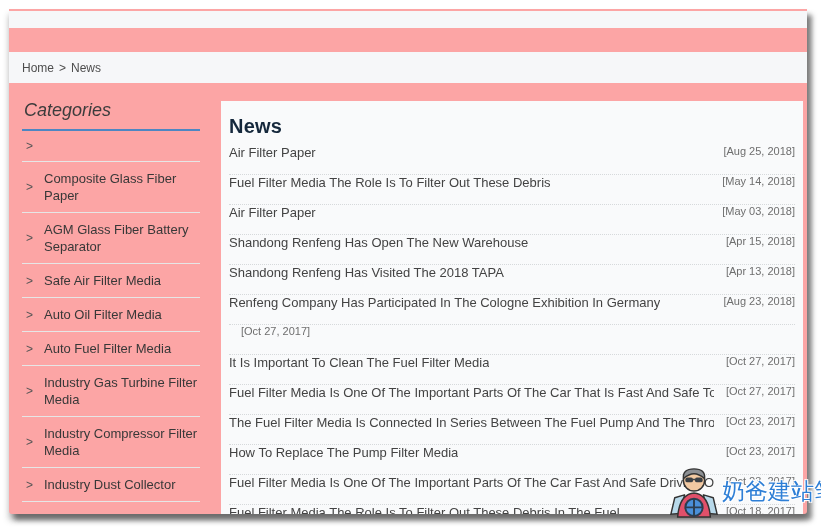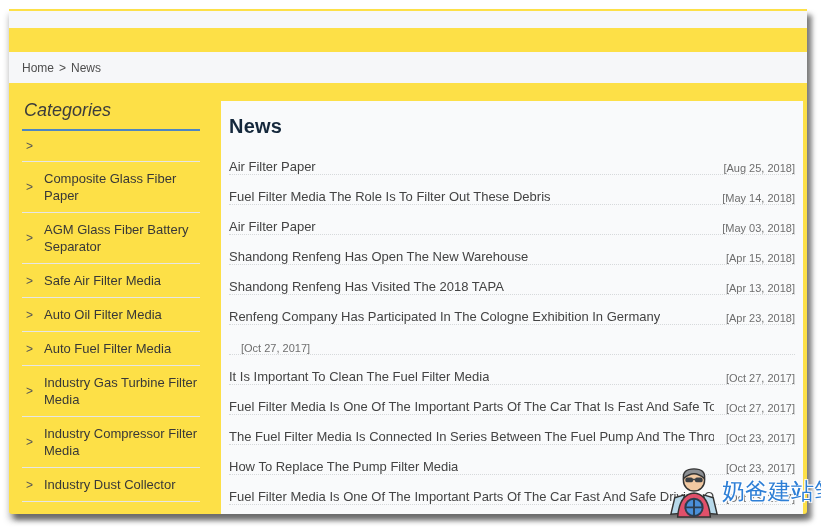--- a/index.html
+++ b/index.html
@@ -8,21 +8,21 @@
     width: 821px; height: 528px;
     font-family: "Liberation Sans", sans-serif;
     position: relative; overflow: hidden;
   }
   .stage { position: absolute; inset: 0; }
 
   
   .window {
     position: absolute; left: 9px; top: 9px;
     width: 798px; height: 505px;
-    background: #fde047;
+    background: #fca5a5;
     border-radius: 0 0 3px 3px;
     box-shadow: 5px 6px 5px rgba(45,45,45,0.55), 0 6px 6px rgba(45,45,45,0.35);
     overflow: hidden;
   }
 
   .strip-top {
     position: absolute; left: 0; top: 2px; width: 100%; height: 17px;
     background: #f6f7f9;
   }
   .breadcrumb-bar {
@@ -64,21 +64,21 @@
     padding: 8px 8px 0 8px;
   }
   .news-panel h1 {
     font-size: 20px; font-weight: 700; color: #15283c;
     line-height: 26px; margin: 4px 0 6px 0;
     letter-spacing: 0.2px;
   }
   .news-list { list-style: none; }
   .news-row {
     height: 30px;
-    display: flex; align-items: flex-end; justify-content: space-between;
+    display: flex; align-items: flex-start; justify-content: space-between;
     border-bottom: 1px dotted #d6d9db;
   }
   .news-title {
     font-size: 13px; color: #434343; text-decoration: none; cursor: pointer;
     white-space: nowrap; overflow: hidden;
   }
   .news-date {
     font-size: 11px; color: #6e6e6e; white-space: nowrap; padding-left: 12px;
   }
 
@@ -182,21 +182,21 @@
     <span class="news-date">[Apr 15, 2018]</span>
   </li>
 
   <li class="news-row">
     <a class="news-title">Shandong Renfeng Has Visited The 2018 TAPA</a>
     <span class="news-date">[Apr 13, 2018]</span>
   </li>
 
   <li class="news-row">
     <a class="news-title">Renfeng Company Has Participated In The Cologne Exhibition In Germany</a>
-    <span class="news-date">[Apr 23, 2018]</span>
+    <span class="news-date">[Aug 23, 2018]</span>
   </li>
 
   <li class="news-row">
     <span class="news-date">[Oct 27, 2017]</span>
   </li>
 
   <li class="news-row">
     <a class="news-title">It Is Important To Clean The Fuel Filter Media</a>
     <span class="news-date">[Oct 27, 2017]</span>
   </li>

